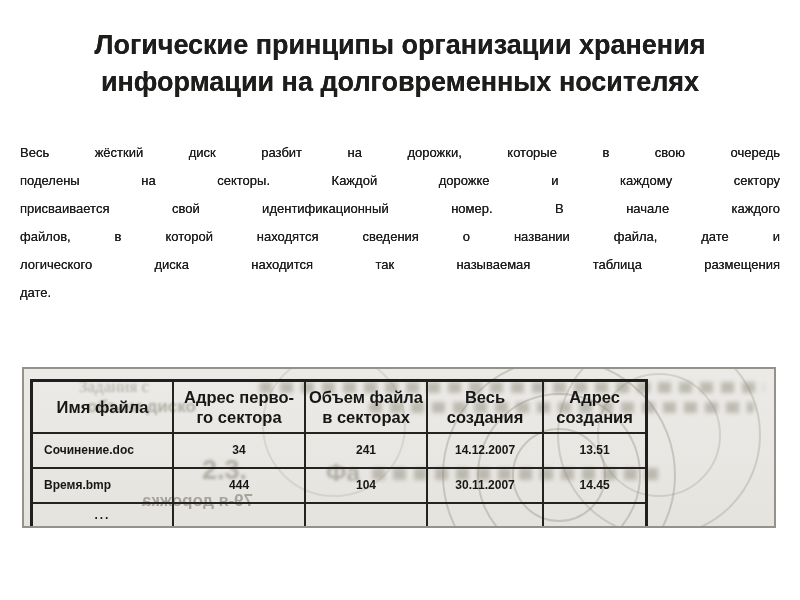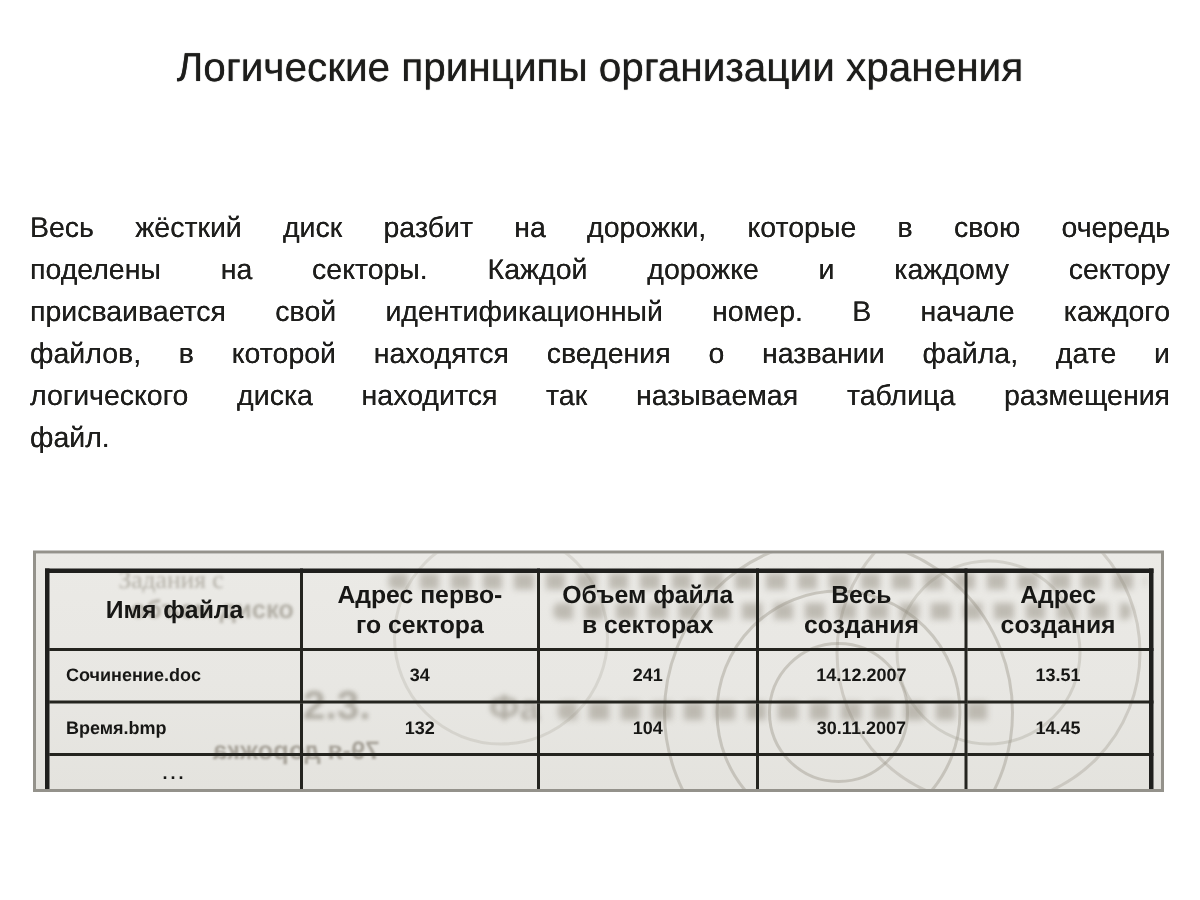--- a/index.html
+++ b/index.html
@@ -8,30 +8,30 @@
     background: #ffffff;
     font-family: "Liberation Sans", sans-serif;
     overflow: hidden;
   }
   .slide { position: absolute; inset: 0; width: 800px; height: 600px; }
 
   
   .title {
     position: absolute; top: 27px; left: 0; width: 800px;
     margin: 0; text-align: center;
-    font-size: 27px; line-height: 37px; font-weight: 400;
+    font-size: 27px; line-height: 37px; font-weight: 700;
     color: #1d1d1b;
     text-shadow: 0 0 0.5px #1d1d1b;
   }
   .title .t-line { display: block; }
 
   
   .para {
     position: absolute; left: 20px; top: 139px; width: 760px;
-    font-size: 19px; line-height: 28px;
+    font-size: 13px; line-height: 28px;
     color: #1e1e1c;
     text-shadow: 0 0 0.4px #1e1e1c;
   }
   .para .pl { display: block; text-align: justify; text-align-last: justify; white-space: normal; }
   .para .pl.last { text-align-last: left; }
 
   
   .scan {
     position: absolute; left: 22px; top: 367px;
     width: 754px; height: 161px;
@@ -58,21 +58,21 @@
     filter: blur(2.2px);
     border-radius: 4px;
   }
   .ghost-circle {
     position: absolute; border-radius: 50%;
     border: 2px solid rgba(148, 142, 128, 0.38);
   }
 
   
   .file-table {
-    position: absolute; left: 6px; top: 10px; width: 739px;
+    position: absolute; left: 6px; top: 10px; width: 618px;
     border-collapse: collapse; table-layout: fixed;
     border: 3px solid #1f1f1d;
     color: #171715;
   }
   .file-table th, .file-table td {
     border: 2px solid #24241f;
     font-weight: 700;
     overflow: hidden;
   }
   .file-table th {
@@ -90,29 +90,30 @@
   .file-table tr.dots-row td { height: 21px; }
   .file-table tr.dots-row td.c-name { text-align: center; padding-left: 4px; letter-spacing: 2px; }
 </style>
 </head>
 <body>
 
 <div class="slide">
 
   <h1 class="title">
     <span class="t-line">Логические принципы организации хранения</span>
+    <span class="t-line">информации на долговременных носителях</span>
   </h1>
 
   <div class="para">
     <span class="pl">Весь жёсткий диск разбит на дорожки, которые в свою очередь</span>
     <span class="pl">поделены на секторы. Каждой дорожке и каждому сектору</span>
     <span class="pl">присваивается свой идентификационный номер. В начале каждого</span>
     <span class="pl">файлов, в которой находятся сведения о названии файла, дате и</span>
     <span class="pl">логического диска находится так называемая таблица размещения</span>
-    <span class="pl last">файл.</span>
+    <span class="pl last">дате.</span>
   </div>
 
   <div class="scan">
 
     <span class="ghost serifish" style="left:55px; top:8px; font-size:17px;">Задания с</span>
     <div class="ghost-strip" style="left:235px; top:13px; width:505px;"></div>
     <span class="ghost" style="left:63px; top:28px; font-size:17px;">объем диско</span>
     <div class="ghost-strip" style="left:345px; top:33px; width:385px;"></div>
 
     <span class="ghost" style="left:178px; top:86px; font-size:27px; filter:blur(1.5px);">2.3.</span>
@@ -162,21 +163,21 @@
       <tbody>
         <tr>
           <td class="c-name">Сочинение.doc</td>
           <td>34</td>
           <td>241</td>
           <td>14.12.2007</td>
           <td>13.51</td>
         </tr>
         <tr>
           <td class="c-name">Время.bmp</td>
-          <td>132</td>
+          <td>444</td>
           <td>104</td>
           <td>30.11.2007</td>
           <td>14.45</td>
         </tr>
         <tr class="dots-row">
           <td class="c-name">...</td>
           <td></td>
           <td></td>
           <td></td>
           <td></td>

